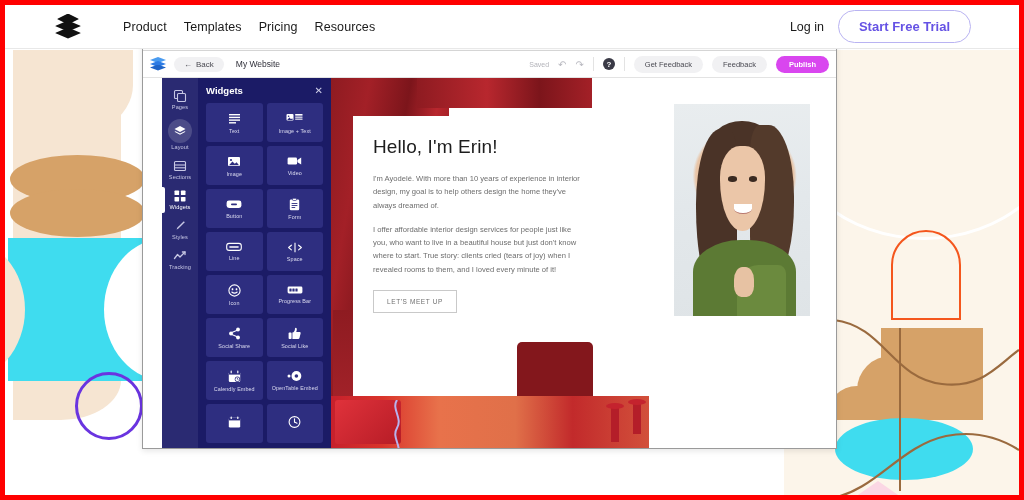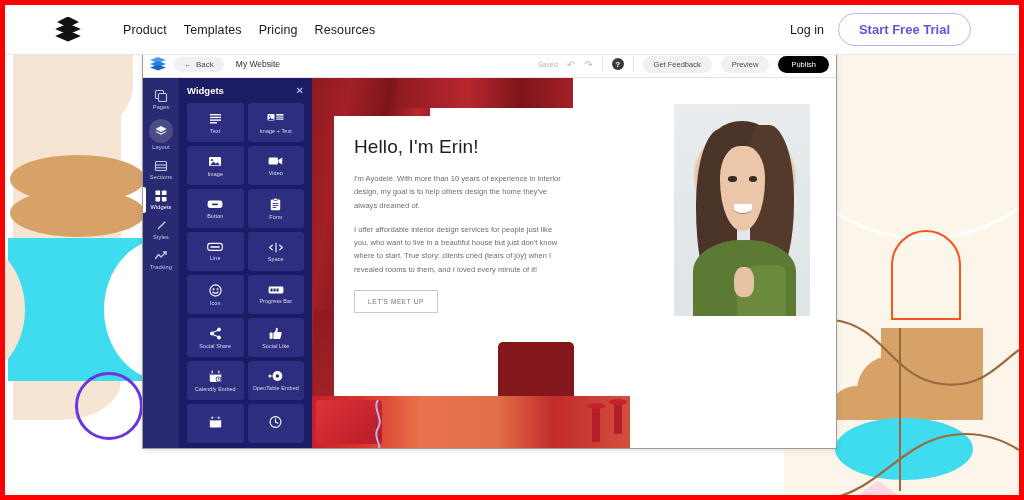--- a/index.html
+++ b/index.html
@@ -13,21 +13,21 @@
   
   #page {
     position: absolute; inset: 0;
     border: 5px solid #FF0000;
     background: #ffffff;
     overflow: hidden;
   }
 
   
   #topnav {
-    position: absolute; left: 0; top: 0; right: 0; height: 50px;
+    position: absolute; left: 0; top: 0; right: 0; height: 44px;
     background: #ffffff;
     display: flex; align-items: center;
     z-index: 60;
     border-bottom: 1px solid #e8e8e8;
   }
   #nav-logo { margin-left: 48px; width: 30px; height: 30px; position: relative; }
   .layer-d {
     position: absolute; left: 50%; transform: translateX(-50%) ;
     width: 26px; height: 9px; background: #111; border-radius: 50%/60%;
     clip-path: polygon(50% 0%, 100% 50%, 50% 100%, 0% 50%);
@@ -169,26 +169,26 @@
   #help-icon {
     width: 12px; height: 12px; border-radius: 50%; background: #3a3a46;
     color: #fff; font-size: 8px; display: flex; align-items: center;
     justify-content: center; cursor: pointer; font-weight: bold;
   }
   .pill-btn {
     background: #f1f1f3; border-radius: 11px; padding: 4px 11px;
     font-size: 7.5px; color: #4a4a52; cursor: pointer; white-space: nowrap;
   }
   #publish-btn {
-    background: #000000; color: #fff; border-radius: 11px;
-    padding: 4px 13px; font-size: 7.5px; font-weight: normal; cursor: pointer;
-  }
-
-  
-  #editor-body { display: flex; height: calc(100% - 48px); }
+    background: #d946ef; color: #fff; border-radius: 11px;
+    padding: 4px 13px; font-size: 7.5px; font-weight: bold; cursor: pointer;
+  }
+
+  
+  #editor-body { display: flex; height: calc(100% - 48px); margin-left: 19px; }
 
   
   #rail {
     width: 36px; background: #2A2A72; flex: none;
     padding-top: 6px; display: flex; flex-direction: column; align-items: center;
   }
   .rail-item {
     width: 36px; padding: 5px 0 4px; text-align: center;
     color: #c7c7e4; cursor: pointer; position: relative;
   }
@@ -401,21 +401,21 @@
       <div id="site-title">My Website</div>
 
       <div id="editor-bar-right">
         <span id="saved-label">Saved</span>
         <span class="hist-icon">↶</span>
         <span class="hist-icon">↷</span>
         <span class="vdiv"></span>
         <span id="help-icon">?</span>
         <span class="vdiv"></span>
         <span class="pill-btn">Get Feedback</span>
-        <span class="pill-btn">Preview</span>
+        <span class="pill-btn">Feedback</span>
         <span id="publish-btn">Publish</span>
       </div>
     </div>
 
     <div id="editor-body">
 
       <div id="rail">
 
         <div class="rail-item">
           <span class="glyph">

